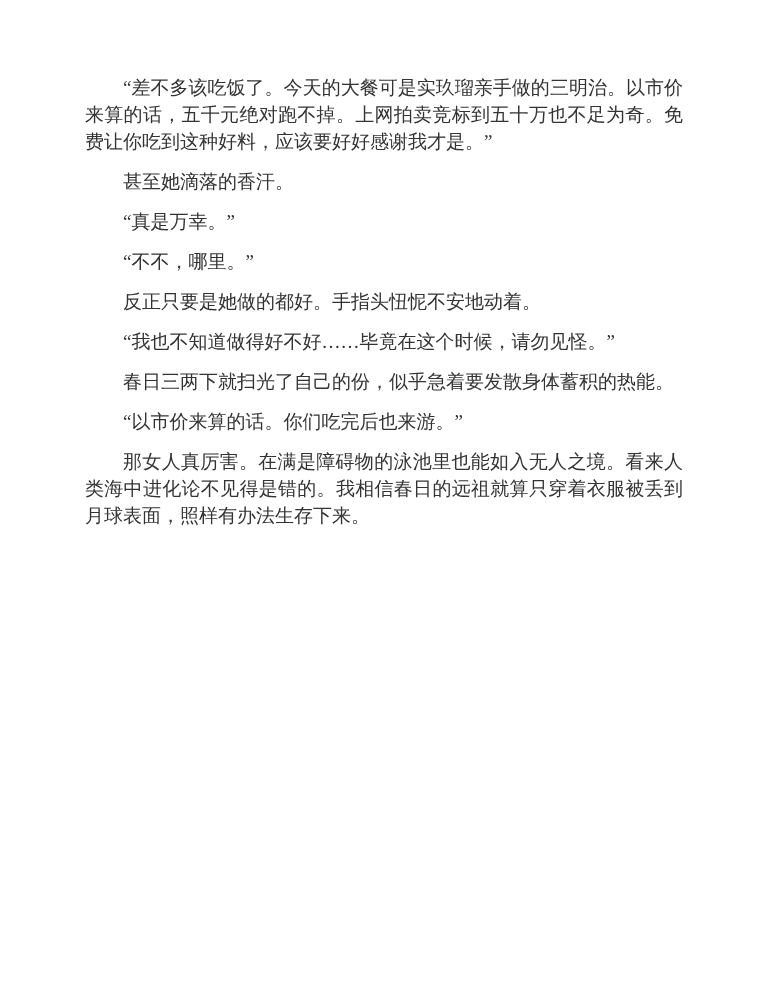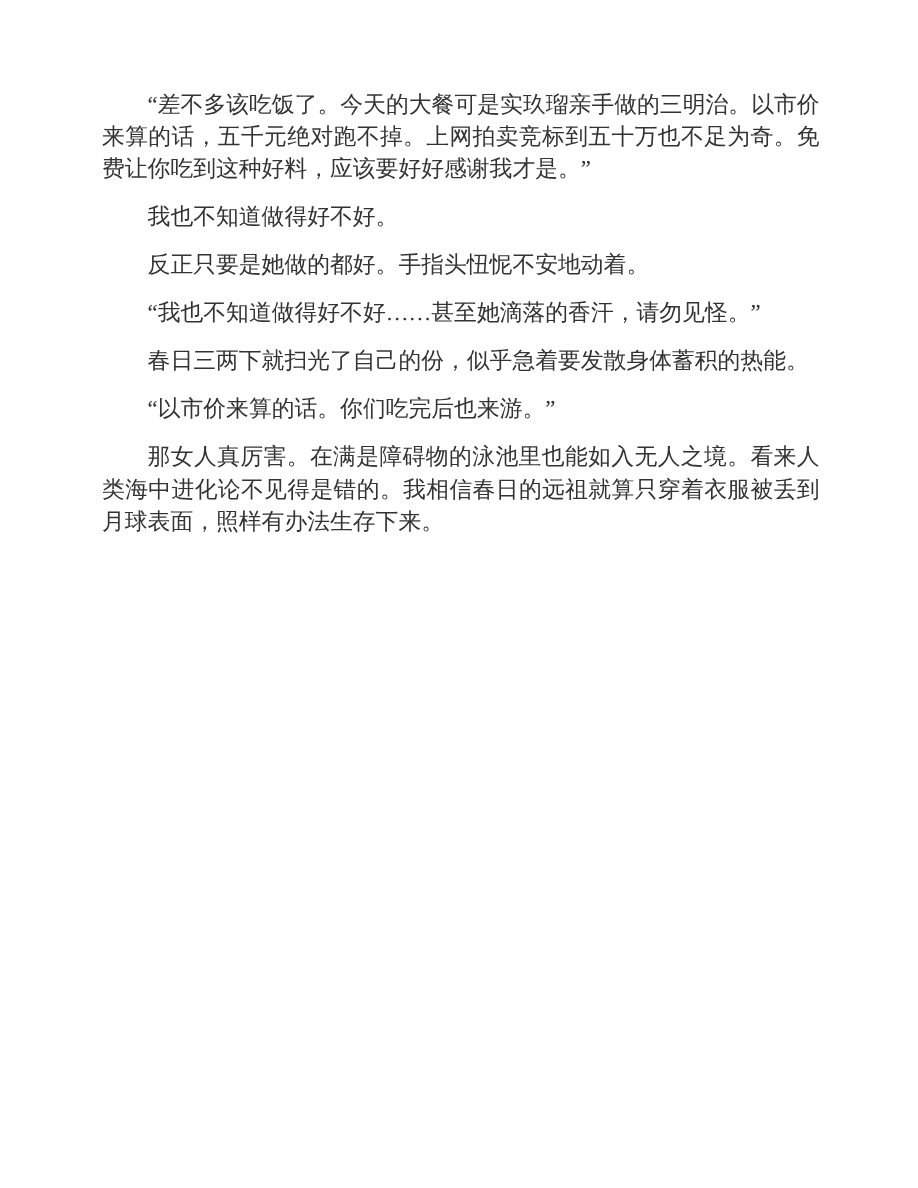--- a/index.html
+++ b/index.html
@@ -33,20 +33,22 @@
     text-justify: inter-ideograph;
     word-break: break-all;
   }
 </style>
 </head>
 <body>
 
 <div class="page">
   <div class="text-content">
       <p>“差不多该吃饭了。今天的大餐可是实玖瑠亲手做的三明治。以市价来算的话，五千元绝对跑不掉。上网拍卖竞标到五十万也不足为奇。免费让你吃到这种好料，应该要好好感谢我才是。”</p>
-      <p>我也不知道做得好不好。</p>
+      <p>甚至她滴落的香汗。</p>
+      <p>“真是万幸。”</p>
+      <p>“不不，哪里。”</p>
       <p>反正只要是她做的都好。手指头忸怩不安地动着。</p>
-      <p>“我也不知道做得好不好……甚至她滴落的香汗，请勿见怪。”</p>
+      <p>“我也不知道做得好不好……毕竟在这个时候，请勿见怪。”</p>
       <p>春日三两下就扫光了自己的份，似乎急着要发散身体蓄积的热能。</p>
       <p>“以市价来算的话。你们吃完后也来游。”</p>
       <p>那女人真厉害。在满是障碍物的泳池里也能如入无人之境。看来人类海中进化论不见得是错的。我相信春日的远祖就算只穿着衣服被丢到月球表面，照样有办法生存下来。</p>
     </div>
 </div>
 
 </body></html>

